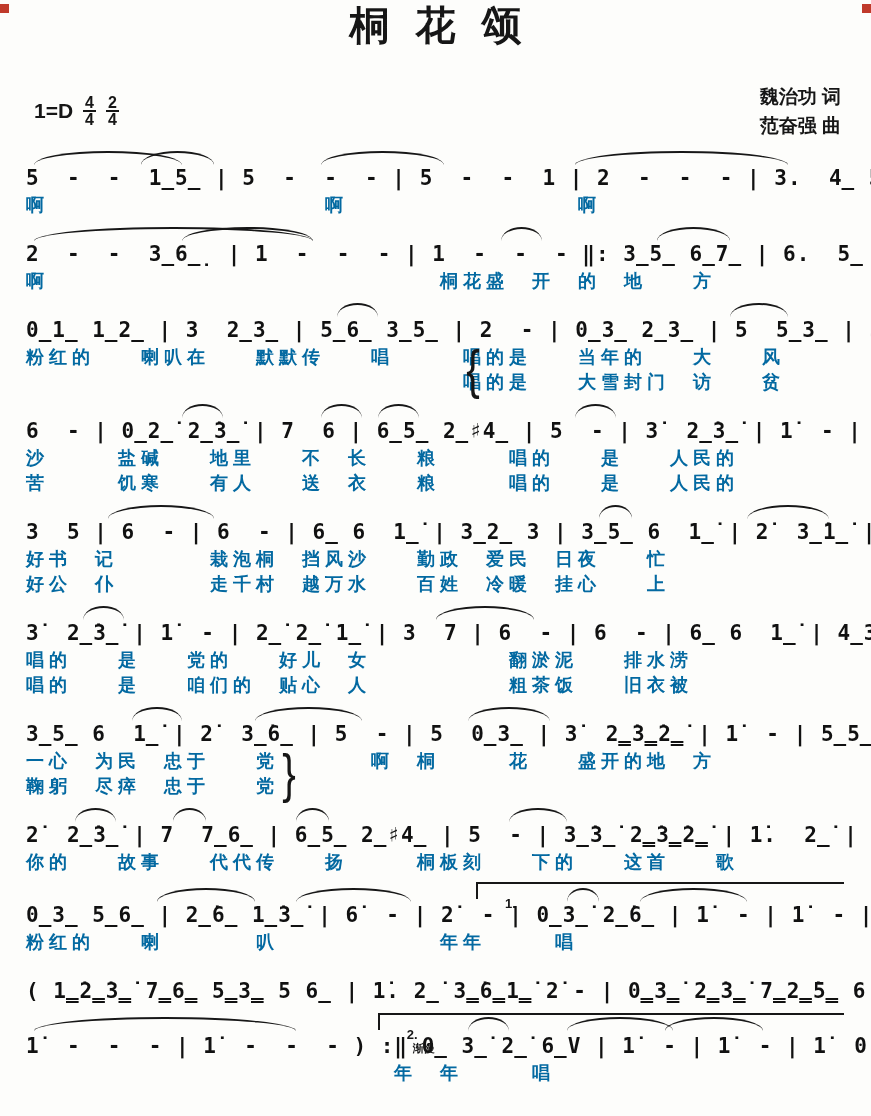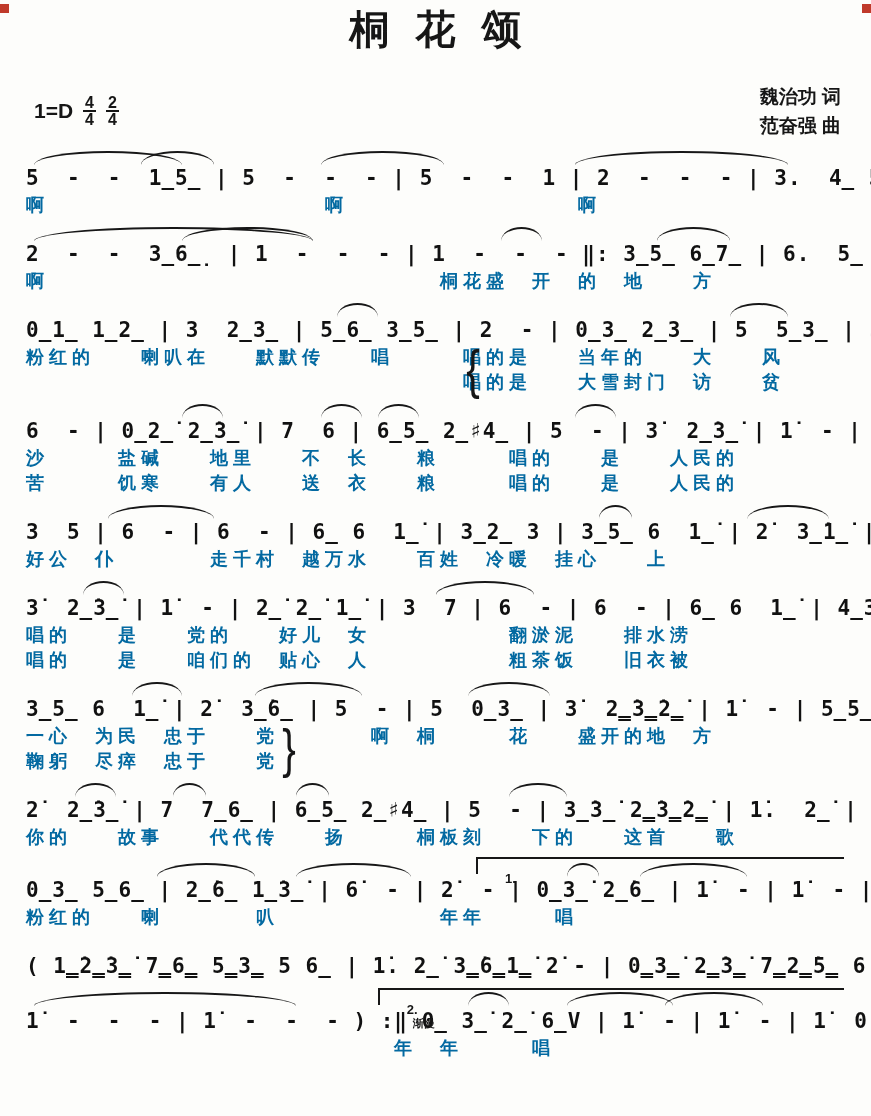--- a/index.html
+++ b/index.html
@@ -6,21 +6,21 @@
   body{
     width:871px;height:1116px;overflow:hidden;position:relative;
     background:#fdfdfb;color:#161616;
     font-family:"Liberation Sans","DejaVu Sans",sans-serif;
   }
   .corner{position:absolute;background:#c03a2b;}
   .corner.tl{left:0;top:4px;width:9px;height:9px;}
   .corner.tr{right:0;top:4px;width:9px;height:9px;}
   .title{
     text-align:center;font-weight:700;font-size:40px;line-height:46px;
-    letter-spacing:26px;padding-left:26px;margin-top:6px;
+    letter-spacing:26px;padding-left:26px;margin-top:6px;font-family:Liberation Mono, monospace;
   }
   .meta{display:flex;justify-content:space-between;align-items:center;margin:0 30px 6px 34px;height:64px;}
   .keysig{font-weight:700;font-size:21px;display:flex;align-items:center;gap:10px;}
   .frac{display:inline-flex;flex-direction:column;align-items:center;font-size:16px;line-height:15px;font-weight:700;}
   .frac .num{border-bottom:2px solid #161616;padding:0 2px;}
   .credits{text-align:right;font-weight:700;font-size:19px;line-height:29px;}
   .score{margin:0 26px;position:relative;}
   .system{position:relative;padding-top:14px;margin-bottom:7px;}
   .system.has-ending{padding-top:18px;}
   .notes{
@@ -112,20 +112,21 @@
     <div class="notes">6  - | 0̲2̲̇ 2̲̇3̲̇ | 7  6 | 6̲5̲ 2̲♯4̲ | 5  - | 3̇  2̲̇3̲̇ | 1̇  - | 2̲̇ 2̲̇ 1̲̇ |</div>
     <div class="lyr">沙　　　盐碱　　地里　　不　长　　粮　　　唱的　　是　　人民的</div>
     <div class="lyr">苦　　　饥寒　　有人　　送　衣　　粮　　　唱的　　是　　人民的</div>
   </div>
 
   <div class="system">
     <i class="arc" style="left:10%;width:13%"></i>
     <i class="arc" style="left:70%;width:4%"></i>
     <i class="arc" style="left:88%;width:10%"></i>
     <div class="notes">3  5 | 6  - | 6  - | 6̲ 6  1̲̇ | 3̲2̲ 3 | 3̲5̲ 6  1̲̇ | 2̇  3̲̇1̲̇ | 2̇  - | 2̇  - |</div>
+    <div class="lyr">好书　记　　　　栽泡桐　挡风沙　　勤政　爱民　日夜　　忙</div>
     <div class="lyr">好公　仆　　　　走千村　越万水　　百姓　冷暖　挂心　　上</div>
   </div>
 
   <div class="system">
     <i class="arc" style="left:7%;width:5%"></i>
     <i class="arc" style="left:50%;width:12%"></i>
     <div class="notes">3̇  2̲̇3̲̇ | 1̇  - | 2̲̇ 2̲̇ 1̲̇ | 3  7 | 6  - | 6  - | 6̲ 6  1̲̇ | 4̲3̲ 2 |</div>
     <div class="lyr">唱的　　是　　党的　　好儿　女　　　　　　翻淤泥　　排水涝</div>
     <div class="lyr">唱的　　是　　咱们的　贴心　人　　　　　　粗茶饭　　旧衣被</div>
   </div>

